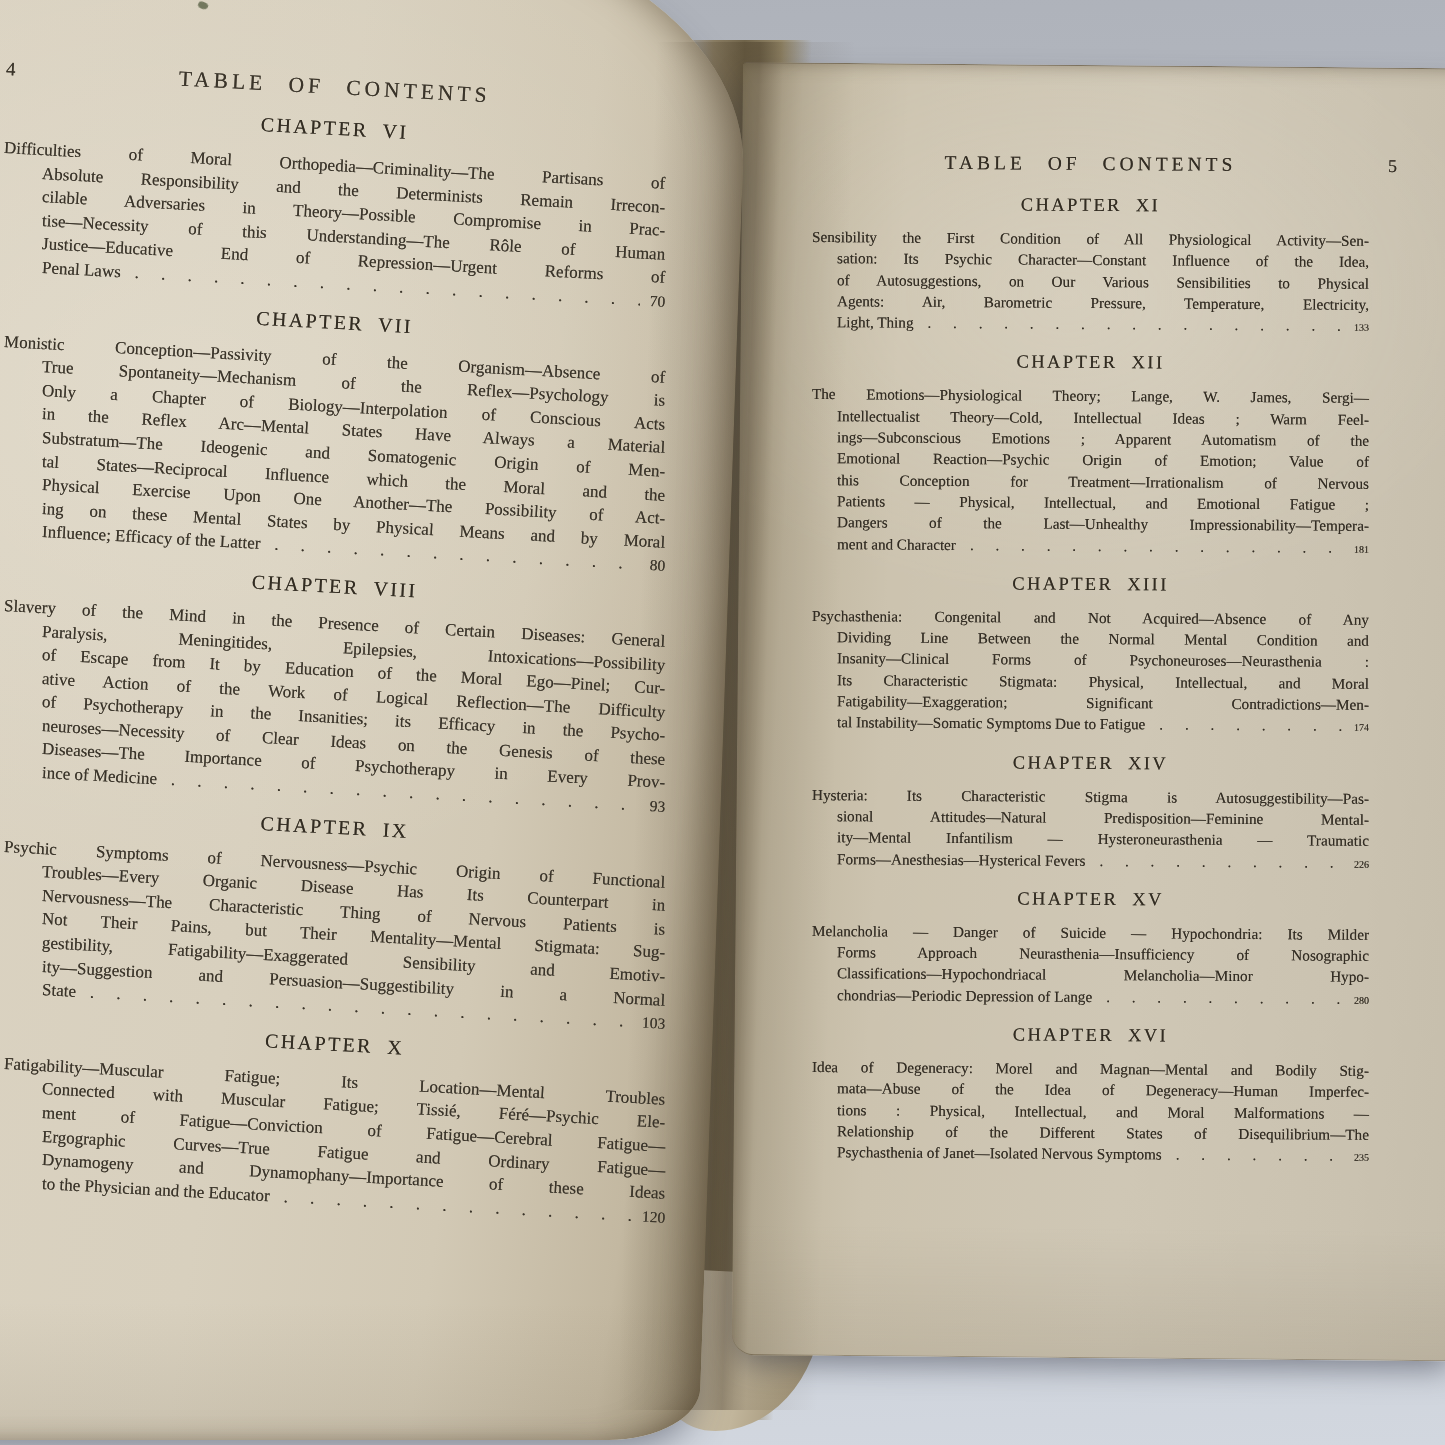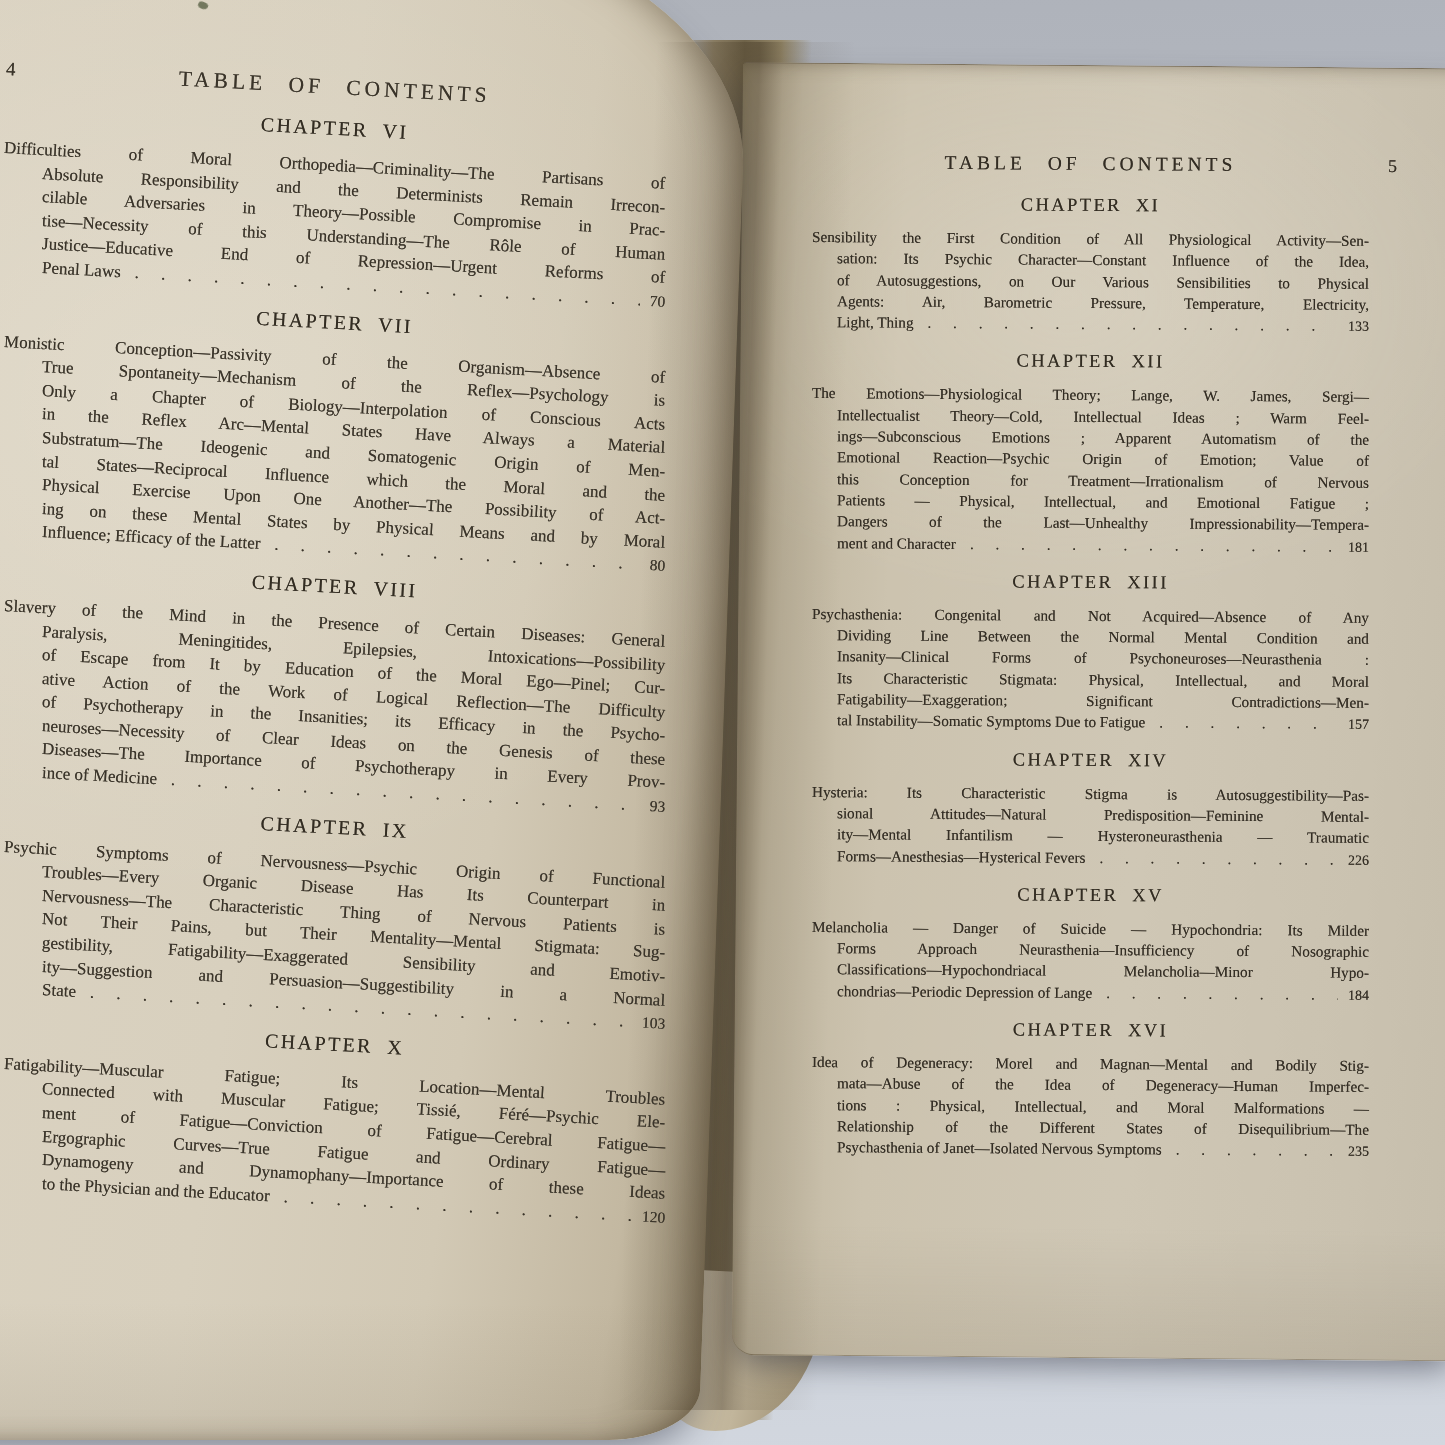--- a/index.html
+++ b/index.html
@@ -91,21 +91,21 @@
   .page-left-content .toc-line.cont{padding-left:38px;}
   .page-right-content .toc-line.cont{padding-left:25px;}
   .toc-line.last{display:flex;align-items:baseline;}
   .line-text{flex:0 0 auto;}
   .leader{
     flex:1 1 auto;overflow:hidden;white-space:nowrap;
     margin-left:14px;margin-right:10px;letter-spacing:9px;
   }
   .page-ref{flex:0 0 auto;}
   .page-left-content .page-ref{font-size:15.5px;}
-  .page-right-content .page-ref{font-size:14px;}
+  .page-right-content .page-ref{font-size:10px;}
 
   .left-tilt{transform:rotate(3.1deg);transform-origin:0 60%;}
   .right-tilt{transform:rotate(0.4deg);transform-origin:0 60%;}
 </style>
 </head>
 <body>
 
 <div class="scene">
   <div class="gutter"></div>
   <div class="page-curl"></div>
@@ -230,21 +230,21 @@
         <div class="chapter-heading right-tilt">CHAPTER XIII</div>
         <div class="chapter-body">
           <div class="toc-line right-tilt">Psychasthenia: Congenital and Not Acquired—Absence of Any</div>
           <div class="toc-line right-tilt cont">Dividing Line Between the Normal Mental Condition and</div>
           <div class="toc-line right-tilt cont">Insanity—Clinical Forms of Psychoneuroses—Neurasthenia :</div>
           <div class="toc-line right-tilt cont">Its Characteristic Stigmata: Physical, Intellectual, and Moral</div>
           <div class="toc-line right-tilt cont">Fatigability—Exaggeration; Significant Contradictions—Men-</div>
           <div class="toc-line right-tilt cont last">
             <span class="line-text">tal Instability—Somatic Symptoms Due to Fatigue</span>
             <span class="leader">. . . . . . . . . . . . . . . . . . . . . . . . . . . . . . . . . . . . . . . . . . . . . . . . </span>
-            <span class="page-ref">157</span>
+            <span class="page-ref">174</span>
           </div>
         </div>
         <div class="chapter-heading right-tilt">CHAPTER XIV</div>
         <div class="chapter-body">
           <div class="toc-line right-tilt">Hysteria: Its Characteristic Stigma is Autosuggestibility—Pas-</div>
           <div class="toc-line right-tilt cont">sional Attitudes—Natural Predisposition—Feminine Mental-</div>
           <div class="toc-line right-tilt cont">ity—Mental Infantilism — Hysteroneurasthenia — Traumatic</div>
           <div class="toc-line right-tilt cont last">
             <span class="line-text">Forms—Anesthesias—Hysterical Fevers</span>
             <span class="leader">. . . . . . . . . . . . . . . . . . . . . . . . . . . . . . . . . . . . . . . . . . . . . . . . </span>
@@ -252,21 +252,21 @@
           </div>
         </div>
         <div class="chapter-heading right-tilt">CHAPTER XV</div>
         <div class="chapter-body">
           <div class="toc-line right-tilt">Melancholia — Danger of Suicide — Hypochondria: Its Milder</div>
           <div class="toc-line right-tilt cont">Forms Approach Neurasthenia—Insufficiency of Nosographic</div>
           <div class="toc-line right-tilt cont">Classifications—Hypochondriacal Melancholia—Minor Hypo-</div>
           <div class="toc-line right-tilt cont last">
             <span class="line-text">chondrias—Periodic Depression of Lange</span>
             <span class="leader">. . . . . . . . . . . . . . . . . . . . . . . . . . . . . . . . . . . . . . . . . . . . . . . . </span>
-            <span class="page-ref">184</span>
+            <span class="page-ref">280</span>
           </div>
         </div>
         <div class="chapter-heading right-tilt">CHAPTER XVI</div>
         <div class="chapter-body">
           <div class="toc-line right-tilt">Idea of Degeneracy: Morel and Magnan—Mental and Bodily Stig-</div>
           <div class="toc-line right-tilt cont">mata—Abuse of the Idea of Degeneracy—Human Imperfec-</div>
           <div class="toc-line right-tilt cont">tions : Physical, Intellectual, and Moral Malformations —</div>
           <div class="toc-line right-tilt cont">Relationship of the Different States of Disequilibrium—The</div>
           <div class="toc-line right-tilt cont last">
             <span class="line-text">Psychasthenia of Janet—Isolated Nervous Symptoms</span>

